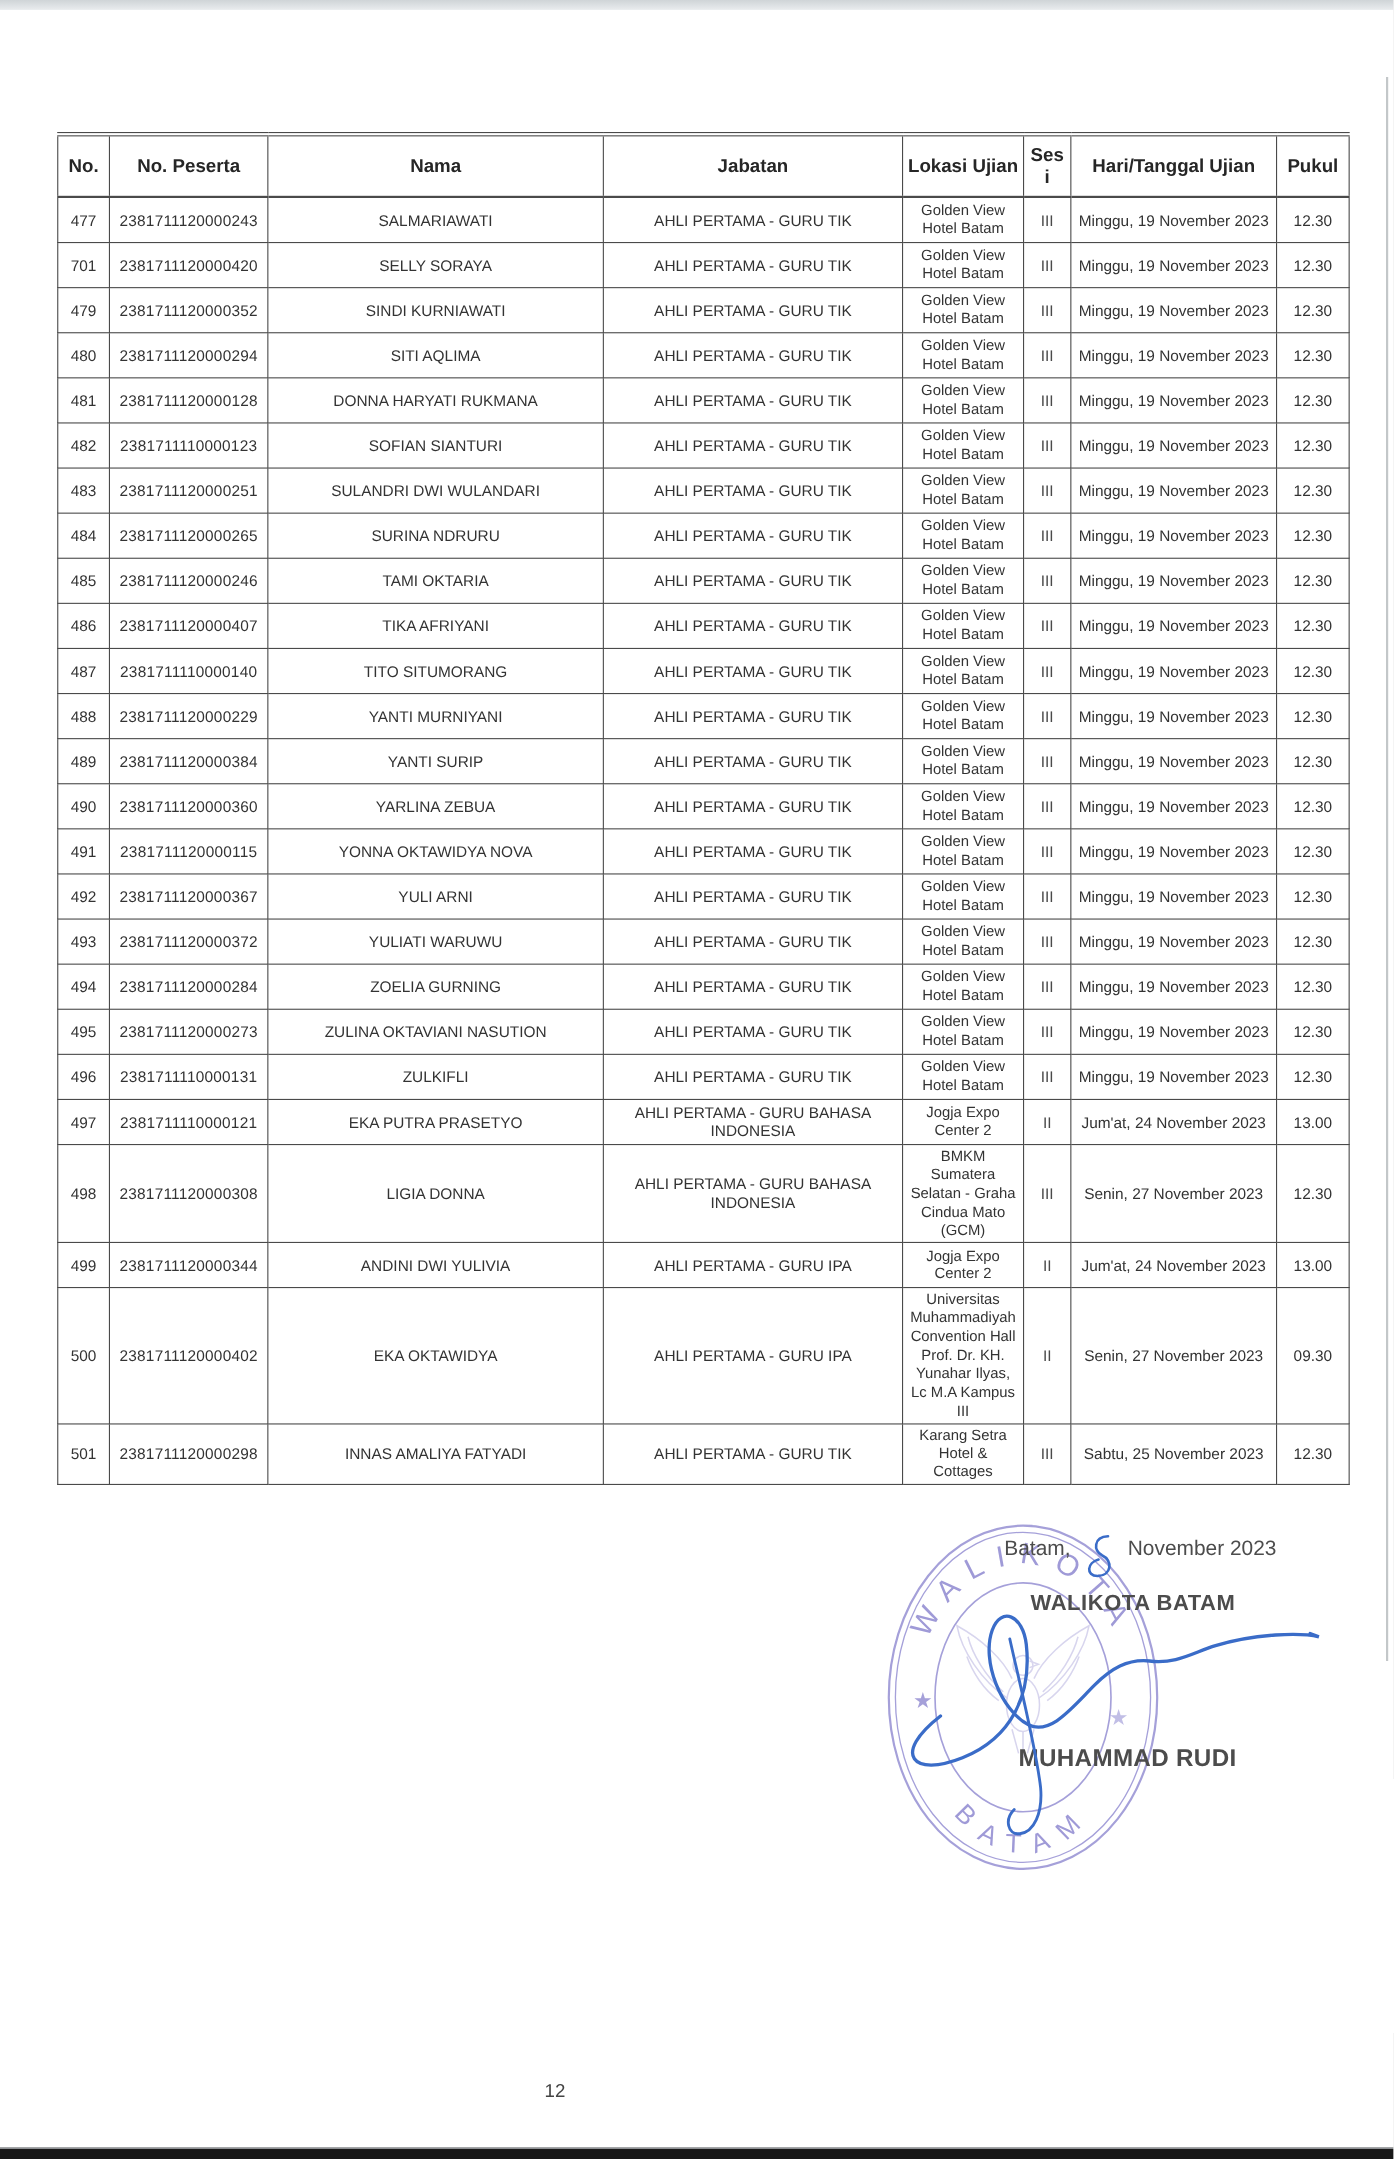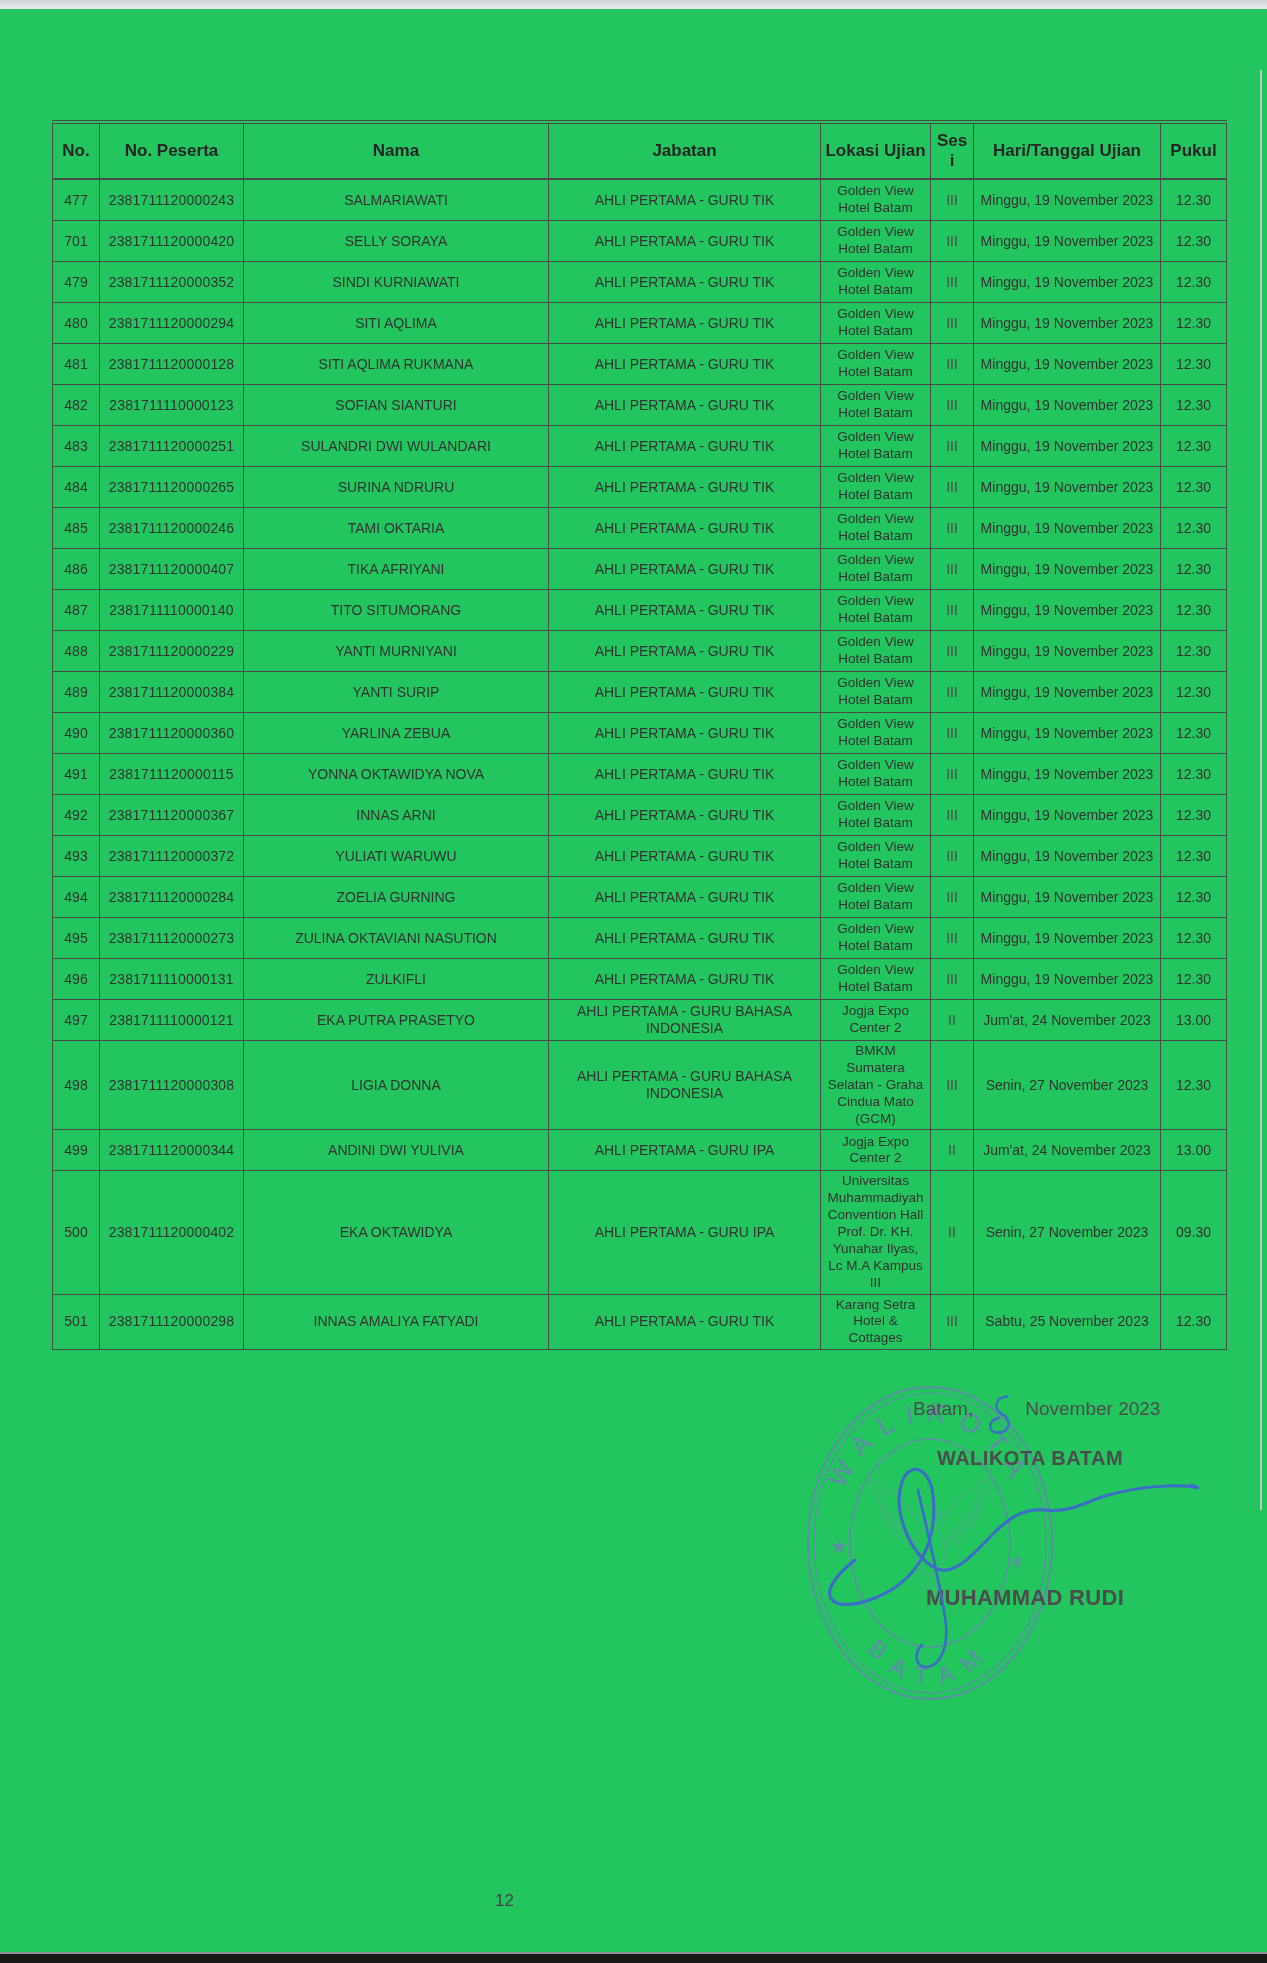--- a/index.html
+++ b/index.html
@@ -1,18 +1,18 @@
 <!DOCTYPE html>
 <html><head>
 <meta charset="utf-8">
 <style>
   html,body{margin:0;padding:0;background:#e8e8e8;}
   .page{
     position:relative;width:1267px;height:1963px;margin:0 auto;
-    background:#22c55e;overflow:hidden;
+    background:#ffffff;overflow:hidden;
     font-family:"Liberation Sans",sans-serif;color:#2f2f2f;
   }
   .scan-edge-top{position:absolute;top:0;left:0;width:100%;height:9px;
     background:linear-gradient(#cfd4d7,#e9ecee);}
   .scan-edge-bottom{position:absolute;bottom:0;left:0;width:100%;height:11px;
     background:linear-gradient(#8e9093 0 2px,#181818 2px);}
   .scan-edge-right{position:absolute;top:70px;left:1260px;width:2px;height:1440px;
     background:#c3c7c9;}
 
   table.doc-table{
@@ -116,21 +116,21 @@
       <td class="c-nama">SITI AQLIMA</td>
       <td class="c-jabatan">AHLI PERTAMA - GURU TIK</td>
       <td class="c-lokasi">Golden View Hotel Batam</td>
       <td class="c-sesi">III</td>
       <td class="c-tanggal">Minggu, 19 November 2023</td>
       <td class="c-pukul">12.30</td>
     </tr>
         <tr>
       <td class="c-no">481</td>
       <td class="c-peserta">2381711120000128</td>
-      <td class="c-nama">SITI AQLIMA RUKMANA</td>
+      <td class="c-nama">DONNA HARYATI RUKMANA</td>
       <td class="c-jabatan">AHLI PERTAMA - GURU TIK</td>
       <td class="c-lokasi">Golden View Hotel Batam</td>
       <td class="c-sesi">III</td>
       <td class="c-tanggal">Minggu, 19 November 2023</td>
       <td class="c-pukul">12.30</td>
     </tr>
         <tr>
       <td class="c-no">482</td>
       <td class="c-peserta">2381711110000123</td>
       <td class="c-nama">SOFIAN SIANTURI</td>
@@ -226,21 +226,21 @@
       <td class="c-nama">YONNA OKTAWIDYA NOVA</td>
       <td class="c-jabatan">AHLI PERTAMA - GURU TIK</td>
       <td class="c-lokasi">Golden View Hotel Batam</td>
       <td class="c-sesi">III</td>
       <td class="c-tanggal">Minggu, 19 November 2023</td>
       <td class="c-pukul">12.30</td>
     </tr>
         <tr>
       <td class="c-no">492</td>
       <td class="c-peserta">2381711120000367</td>
-      <td class="c-nama">INNAS ARNI</td>
+      <td class="c-nama">YULI ARNI</td>
       <td class="c-jabatan">AHLI PERTAMA - GURU TIK</td>
       <td class="c-lokasi">Golden View Hotel Batam</td>
       <td class="c-sesi">III</td>
       <td class="c-tanggal">Minggu, 19 November 2023</td>
       <td class="c-pukul">12.30</td>
     </tr>
         <tr>
       <td class="c-no">493</td>
       <td class="c-peserta">2381711120000372</td>
       <td class="c-nama">YULIATI WARUWU</td>

